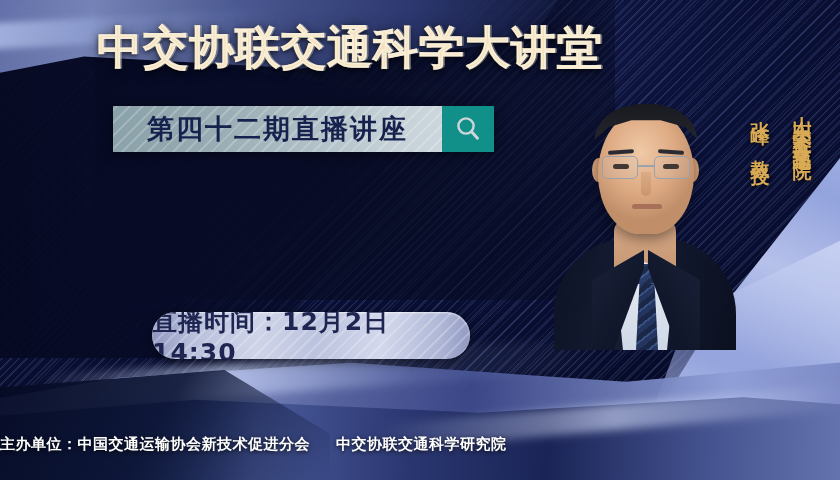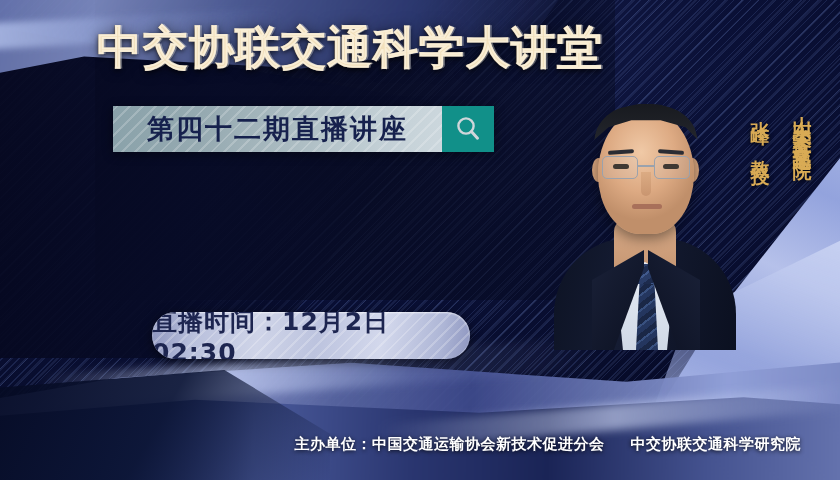--- a/index.html
+++ b/index.html
@@ -281,22 +281,22 @@
     font-family:"DejaVu Sans","Liberation Sans",sans-serif;
     text-shadow:0 1px 4px rgba(0,0,0,.75);
     letter-spacing:5px;
     white-space:nowrap;
   }
   .vtext.school{right:24px;top:100px;font-size:19px;}
   .vtext.speaker{right:66px;top:105px;font-size:19px;letter-spacing:7px;}
 
   
   .footer{
-    position:absolute;left:0;bottom:26px;width:801px;
-    text-align:right;
+    position:absolute;left:0;bottom:26px;width:680px;
+    text-align:left;
     color:#ffffff;
     font-size:15px;font-weight:bold;
     letter-spacing:.5px;
     font-family:"DejaVu Sans","Liberation Sans",sans-serif;
     text-shadow:0 1px 4px rgba(0,0,0,.85);
     white-space:nowrap;
   }
   .footer .gap{display:inline-block;width:26px;}
 </style>
 </head>
@@ -330,21 +330,21 @@
         <svg width="30" height="30" viewBox="0 0 30 30" aria-hidden="true">
           <circle cx="13" cy="12" r="7.6" fill="none" stroke="#cfd6da" stroke-width="2.4"></circle>
           <line x1="18.4" y1="17.6" x2="24.5" y2="24.2" stroke="#cfd6da" stroke-width="3" stroke-linecap="round"></line>
         </svg>
       </span>
     </div>
   </div>
 
 
   <div class="time-pill">
-    <span class="time-pill-label">直播时间：12月2日02:30</span>
+    <span class="time-pill-label">直播时间：12月2日14:30</span>
   </div>
 
   <div class="portrait">
     <div class="p-suit"></div>
     <div class="p-neck"></div>
     <div class="p-shirt"></div>
     <div class="p-tie"></div>
     <div class="p-tie-knot"></div>
     <div class="p-lapel-l"></div>
     <div class="p-lapel-r"></div>

